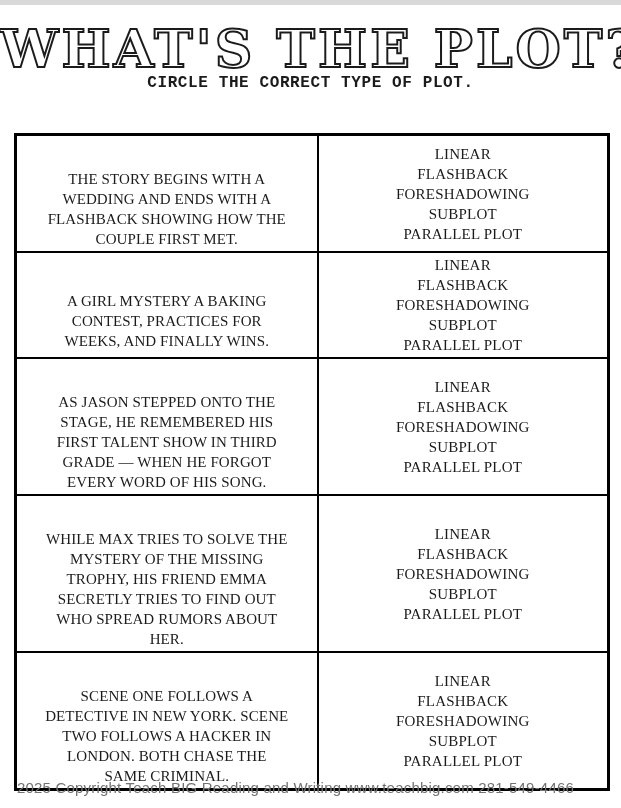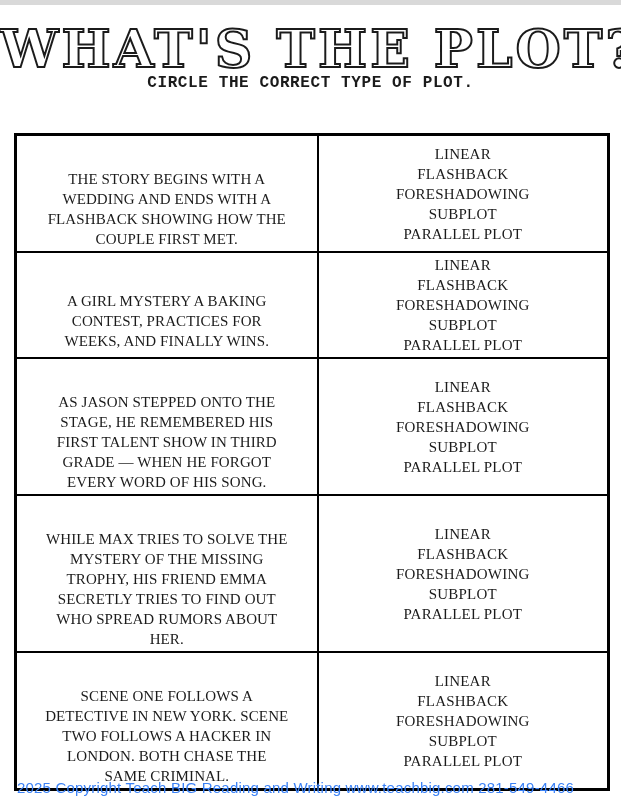--- a/index.html
+++ b/index.html
@@ -79,21 +79,21 @@
     cursor: pointer;
   }
   .footer {
     position: absolute;
     top: 779px; left: 0;
     width: 591px;
     text-align: center;
     font-family: "Liberation Sans", sans-serif;
     font-size: 15px;
     letter-spacing: 0.2px;
-    color: #3b82f6;
+    color: #737373;
     white-space: nowrap;
   }
 </style>
 </head>
 <body>
 
 <div class="top-bar"></div>
 
 <div class="title">WHAT'S THE PLOT?</div>
 <div class="subtitle">CIRCLE THE CORRECT TYPE OF PLOT.</div>

